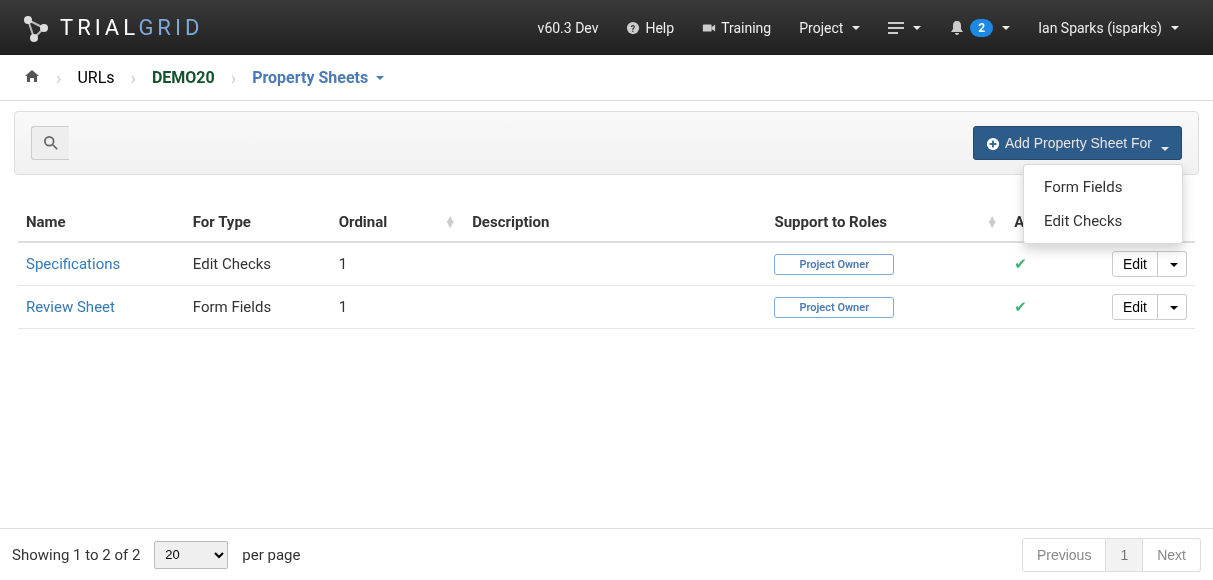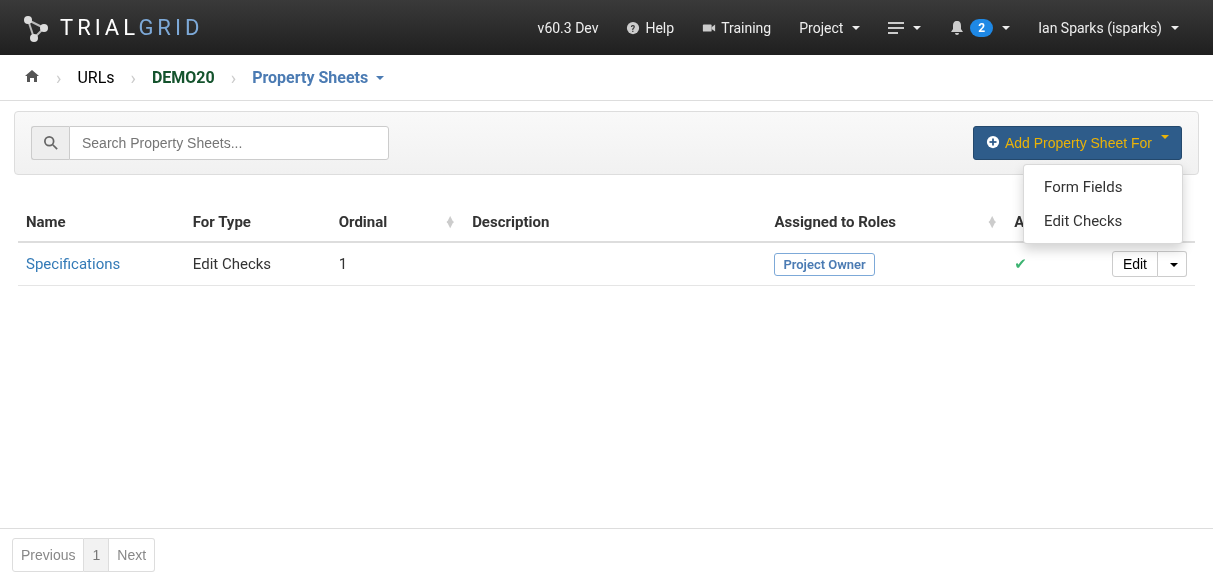--- a/index.html
+++ b/index.html
@@ -25,46 +25,46 @@
     .breadcrumb-item.bold { font-weight: 700; color: #14532d; }
     .breadcrumb-item.active { font-weight: 700; color: #4b7bb3; display: flex; align-items: center; gap: 4px; }
     .breadcrumb-sep { color: #ccc; font-size: 18px; padding: 0 4px; user-select: none; }
 
     
     .content { padding: 10px 14px 0 14px; }
     .panel { border: 1px solid #ddd; border-radius: 4px; background: linear-gradient(to bottom, #f9f9f9, #f1f1f1); padding: 14px 16px; display: flex; align-items: center; justify-content: space-between; position: relative; }
     .search-group { display: flex; }
     .search-addon { border: 1px solid #ccc; border-right: none; background: #eee; border-radius: 3px 0 0 3px; width: 38px; height: 34px; display: flex; align-items: center; justify-content: center; color: #555; }
     .search-input { border: 1px solid #ccc; border-radius: 0 3px 3px 0; height: 34px; width: 320px; padding: 0 12px; font-size: 14px; }
-    .btn-primary { background: #2e5c8a; color: #eab308; border: 1px solid #24496d; border-radius: 3px; padding: 8px 12px; font-size: 14px; cursor: pointer; display: flex; align-items: flex-start; gap: 5px; }
+    .btn-primary { background: #2e5c8a; color: #e5e5e5; border: 1px solid #24496d; border-radius: 3px; padding: 8px 12px; font-size: 14px; cursor: pointer; display: flex; align-items: flex-end; gap: 5px; }
     .btn-primary .plus-circle { width: 14px; height: 14px; }
 
     
     .dropdown-menu { position: absolute; top: 52px; right: 15px; background: #fff; border: 1px solid rgba(0,0,0,0.15); border-radius: 4px; box-shadow: 0 6px 12px rgba(0,0,0,0.175); min-width: 160px; padding: 5px 0; z-index: 100; }
     .dropdown-menu .dd-item { padding: 8px 20px; font-size: 15px; color: #333; cursor: pointer; }
 
     
     .table-wrap { padding: 0 4px; margin-top: 28px; }
     table { width: 100%; border-collapse: collapse; }
     thead th { text-align: left; font-weight: 700; font-size: 15px; color: #333; padding: 10px 8px; border-bottom: 2px solid #ddd; position: relative; }
     .sort-icon { color: #ccc; font-size: 12px; position: absolute; right: 8px; top: 50%; transform: translateY(-50%); display: flex; flex-direction: column; line-height: 5px; }
     tbody td { padding: 8px 8px; border-bottom: 1px solid #e5e5e5; font-size: 15px; vertical-align: middle; }
     tbody td.namecell a { color: #337ab7; text-decoration: none; }
-    .role-badge { display: inline-block; border: 1px solid #7da9d8; color: #4b7bb3; border-radius: 3px; padding: 3px 8px; font-size: 13px; font-weight: 600; background: #fff; }
+    .role-badge { display: inline-block; border: 1px solid #7da9d8; color: #4b7bb3; border-radius: 3px; padding: 3px 24px; font-size: 11px; font-weight: 600; background: #fff; }
     .check-green { color: #3cb371; font-size: 15px; }
     .edit-btn-group { display: flex; justify-content: flex-end; }
     .edit-btn { border: 1px solid #ccc; border-radius: 3px 0 0 3px; background: #fff; padding: 4px 10px; font-size: 14px; cursor: pointer; }
     .edit-caret-btn { border: 1px solid #ccc; border-left: none; border-radius: 0 3px 3px 0; background: #fff; padding: 4px 8px; cursor: pointer; }
 
     
     .footer { position: absolute; bottom: 0; left: 0; right: 0; border-top: 1px solid #ddd; height: 52px; display: flex; align-items: center; padding: 0 12px; justify-content: space-between; background: #fff; }
     .footer-left { display: flex; align-items: center; gap: 14px; font-size: 15px; color: #333; }
     .page-size-select { height: 28px; border: 1px solid #bbb; border-radius: 2px; padding: 0 6px; font-size: 13px; width: 74px; }
     .pager { display: flex; gap: 0; }
-    .pager-btn { border: 1px solid #ddd; background: #fff; color: #888; padding: 8px 8px; font-size: 14px; cursor: default; }
+    .pager-btn { border: 1px solid #ddd; background: #fff; color: #888; padding: 8px 14px; font-size: 14px; cursor: default; }
     .pager-btn.first { border-radius: 3px 0 0 3px; }
     .pager-btn.mid { border-left: none; background: #f2f2f2; color: #777; }
     .pager-btn.last { border-left: none; border-radius: 0 3px 3px 0; }
 
     
     .icon-svg { width: 14px; height: 14px; fill: currentColor; }
     .icon-svg-lg { width: 16px; height: 16px; fill: currentColor; }
   </style>
 </head>
 <body>
@@ -145,21 +145,20 @@
 
 <div class="content">
   <div class="panel">
     <div class="search-group">
       <div class="search-addon">
         <svg class="icon-svg" viewBox="0 0 16 16">
             <circle cx="6" cy="6" r="5" fill="none" stroke="#666" stroke-width="2"></circle>
             <line x1="10" y1="10" x2="15" y2="15" stroke="#666" stroke-width="2"></line>
           </svg>
       </div>
-      <input class="search-input" placeholder="Search Property Sheets..." style="">
     </div>
     <button class="btn-primary">
       <svg class="plus-circle" viewBox="0 0 16 16">
           <circle cx="8" cy="8" r="7" fill="#fff"></circle>
           <rect x="7" y="4" width="2" height="8" fill="#2e5c8a"></rect>
           <rect x="4" y="7" width="8" height="2" fill="#2e5c8a"></rect>
         </svg>
       <span>Add Property Sheet For</span>
       <span class="caret"></span>
     </button>
@@ -171,44 +170,65 @@
   </div>
 
   <div class="table-wrap">
     <table>
       <thead>
         <tr>
           <th style="width:160px">Name</th>
           <th style="width:140px">For Type</th>
           <th style="width:128px"><span>Ordinal</span><span class="sort-icon">▲<br>▼</span></th>
           <th style="width:290px">Description</th>
-          <th style="width:230px"><span>Assigned to Roles</span><span class="sort-icon">▲<br>▼</span></th>
+          <th style="width:230px"><span>Support to Roles</span><span class="sort-icon">▲<br>▼</span></th>
           <th style="width:90px">Active</th>
           <th style="width:80px"></th>
         </tr>
       </thead>
       <tbody>
         <tr>
           <td class="namecell"><a>Specifications</a></td>
           <td>Edit Checks</td>
           <td>1</td>
           <td></td>
           <td><span class="role-badge">Project Owner</span></td>
           <td><span class="check-green">✔</span></td>
           <td>
             <div class="edit-btn-group">
               <button class="edit-btn">Edit</button>
               <button class="edit-caret-btn"><span class="caret"></span></button>
             </div>
           </td>
         </tr>
+        <tr>
+          <td class="namecell"><a>Review Sheet</a></td>
+          <td>Form Fields</td>
+          <td>1</td>
+          <td></td>
+          <td><span class="role-badge">Project Owner</span></td>
+          <td><span class="check-green">✔</span></td>
+          <td>
+            <div class="edit-btn-group">
+              <button class="edit-btn">Edit</button>
+              <button class="edit-caret-btn"><span class="caret"></span></button>
+            </div>
+          </td>
+        </tr>
       </tbody>
     </table>
   </div>
 </div>
 
 <div class="footer">
+  <div class="footer-left">
+    <span>Showing 1 to 2 of 2</span>
+    <select class="page-size-select">
+      <option>20</option>
+    </select>
+    <span>per page</span>
+  </div>
   <div class="pager">
     <button class="pager-btn first">Previous</button>
     <button class="pager-btn mid">1</button>
     <button class="pager-btn last">Next</button>
   </div>
 </div>
 
 </body></html>

